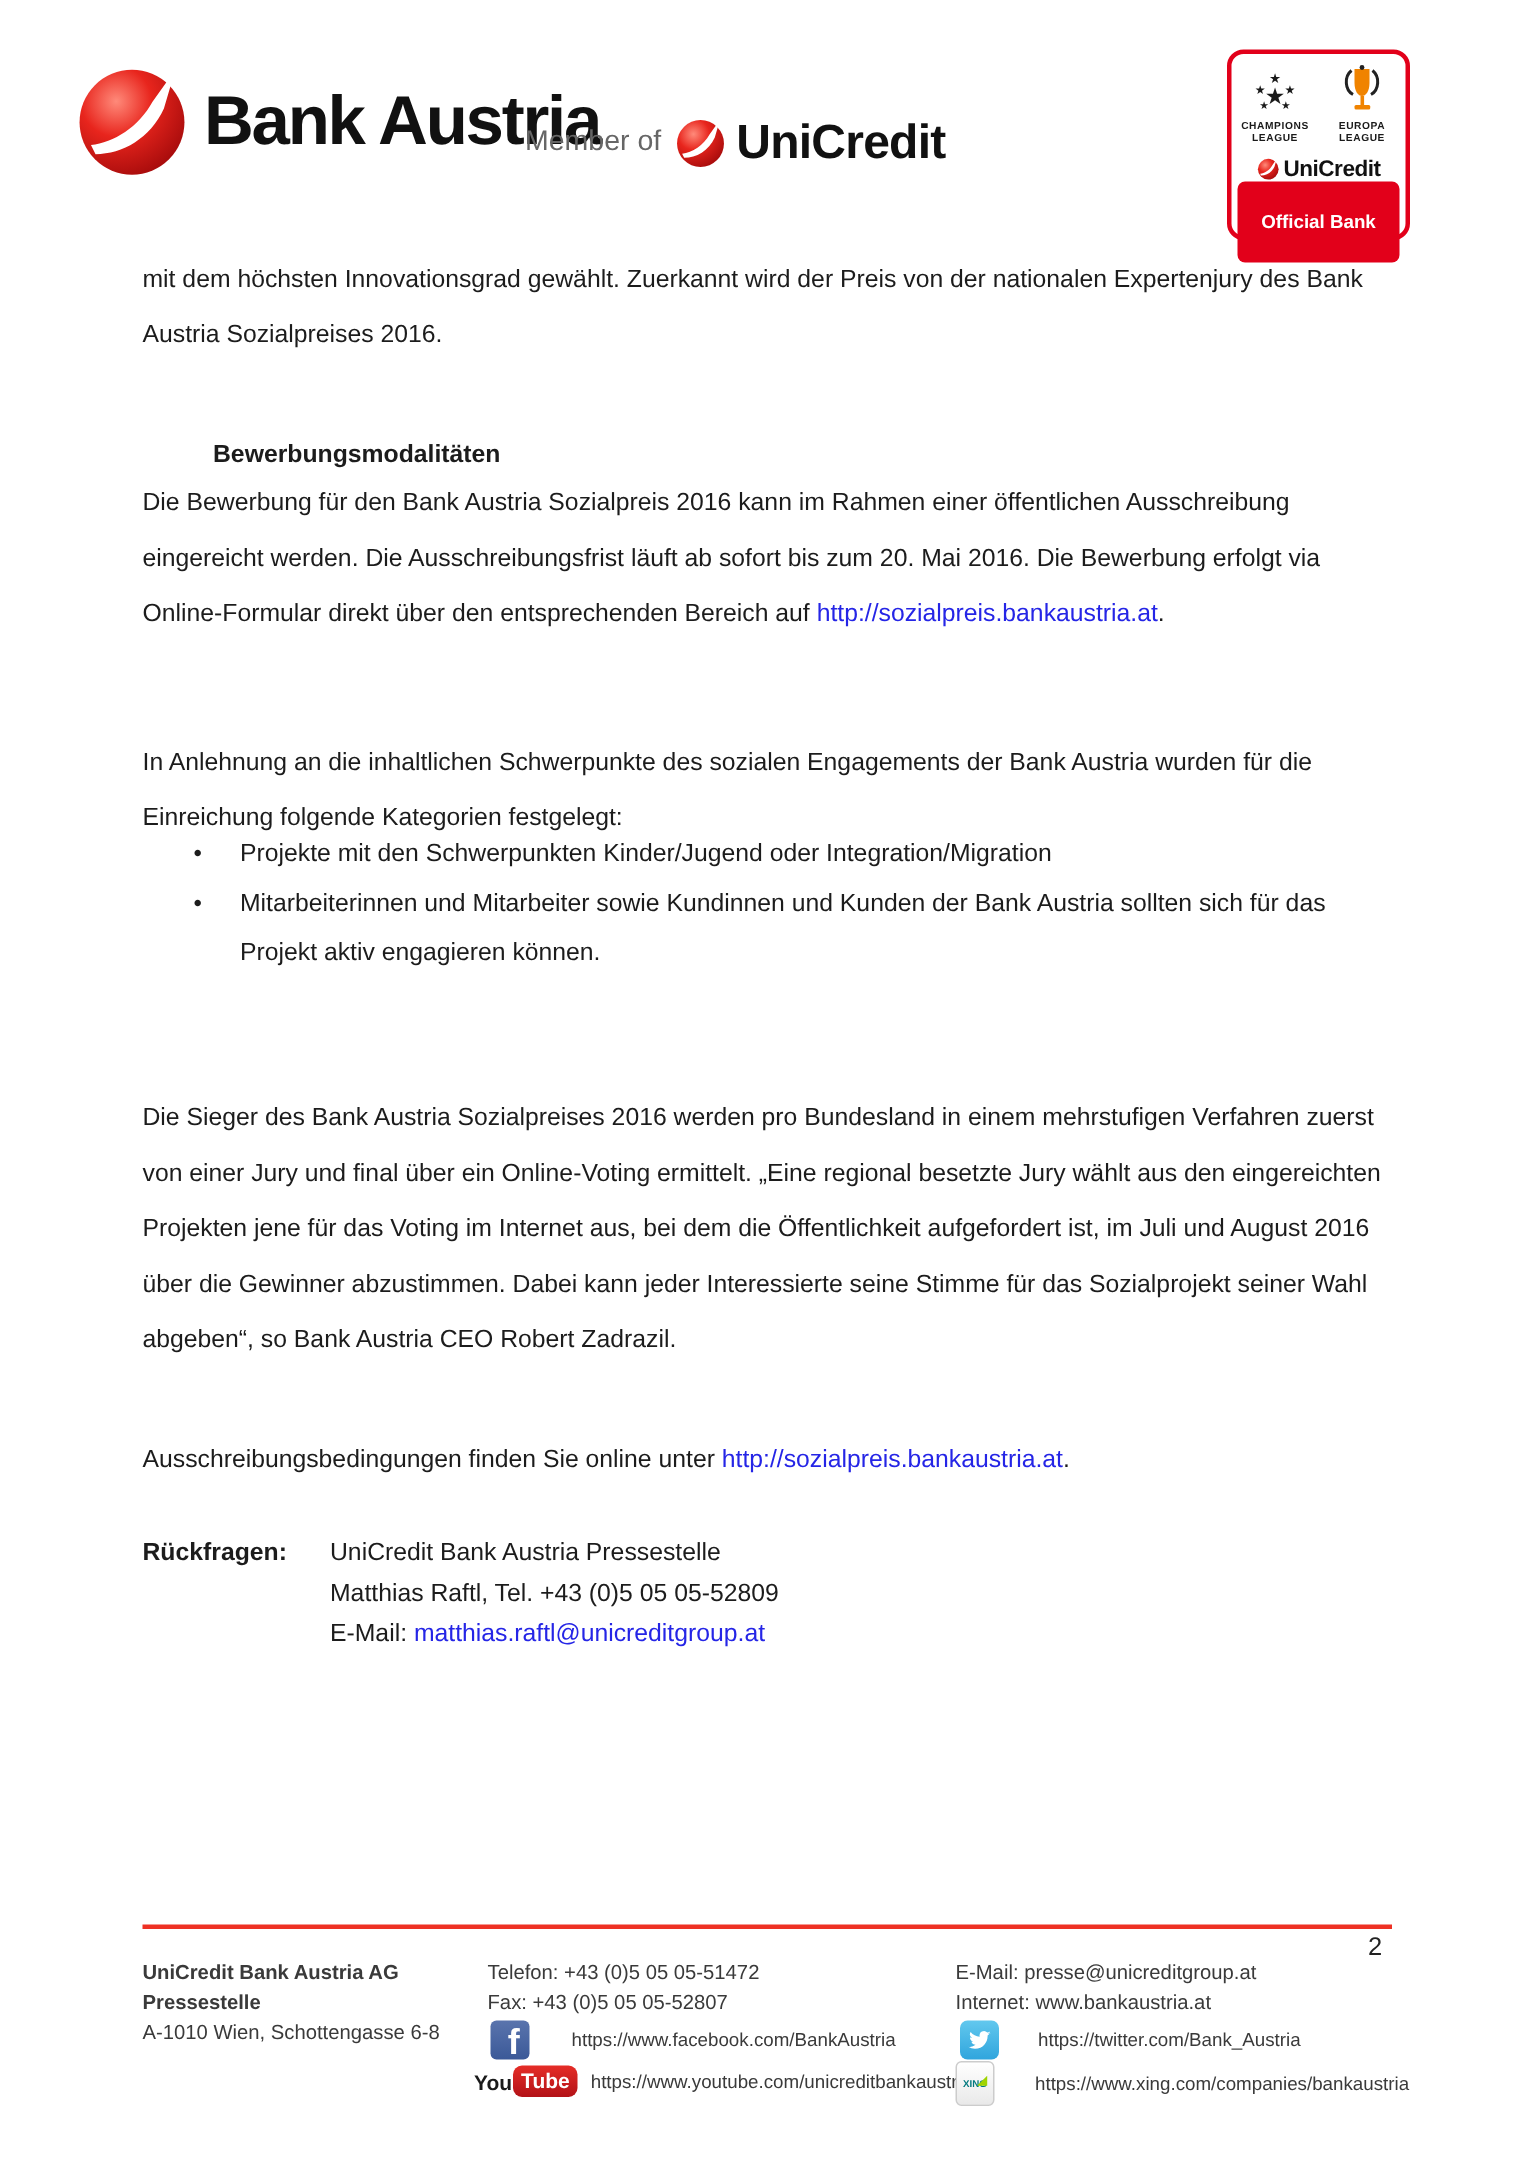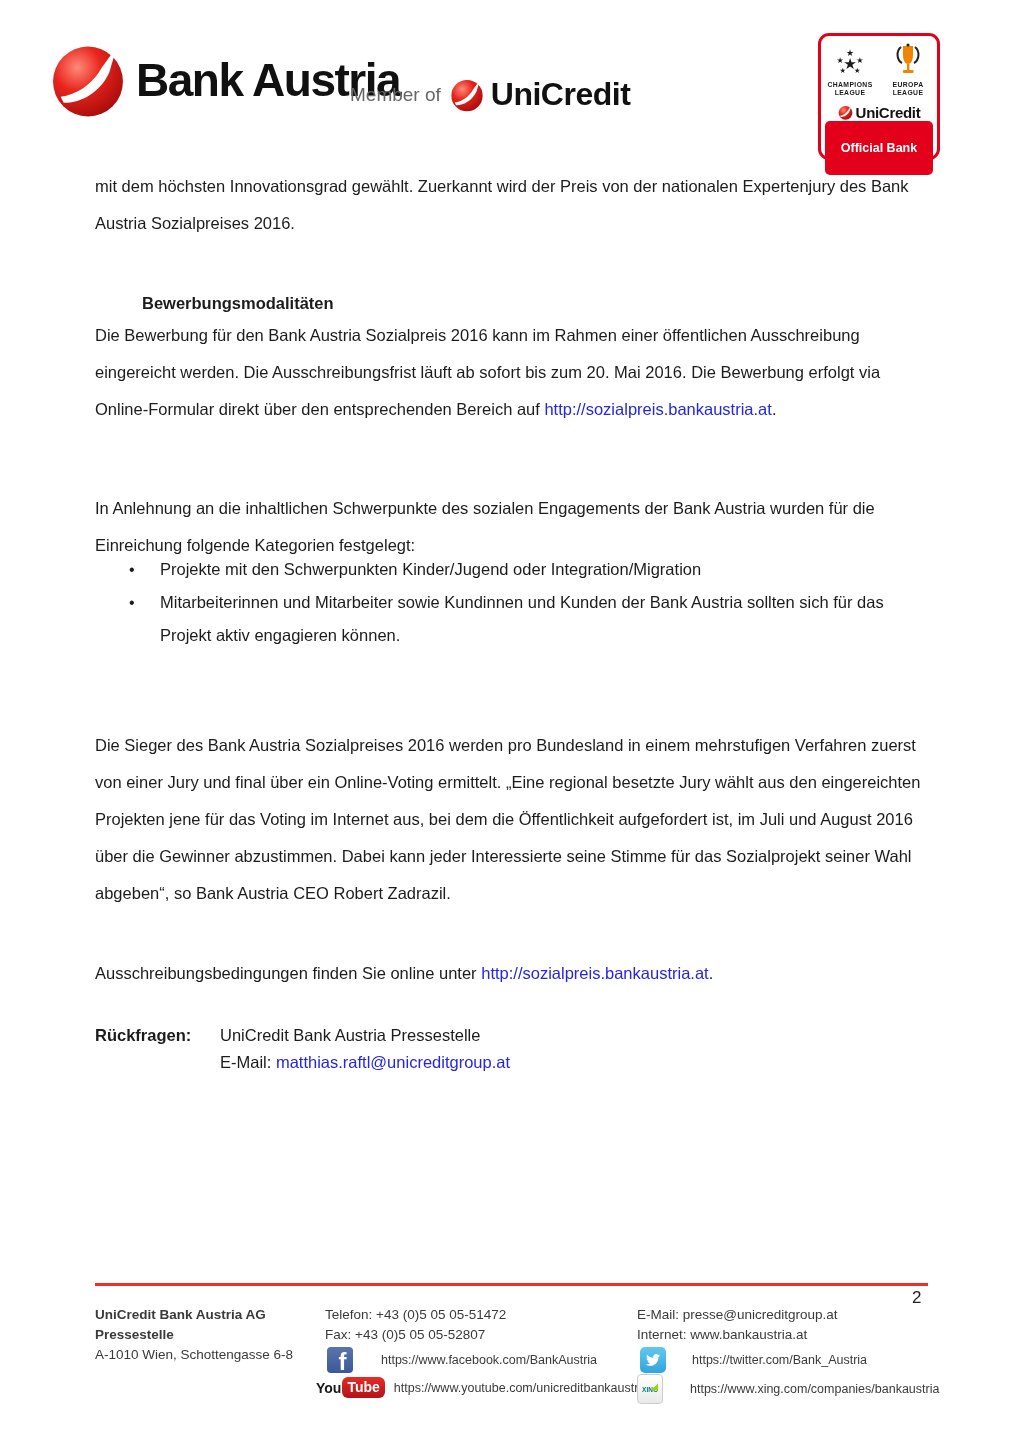--- a/index.html
+++ b/index.html
@@ -162,20 +162,21 @@
 
   <div class="blk" style="top:918px">
     <br>
     <span>Ausschreibungsbedingungen finden Sie online unter </span><a class="doclink">http://sozialpreis.bankaustria.at</a><span>.</span>
   </div>
 
   <div class="blk rf" style="top:1022px">
     <div class="rf-label">Rückfragen:</div>
     <div class="rf-body">
       <div>UniCredit Bank Austria Pressestelle</div>
+      <div>Matthias Raftl, Tel. +43 (0)5 05 05-52809</div>
       <div><span>E-Mail: </span><a class="doclink">matthias.raftl@unicreditgroup.at</a></div>
     </div>
   </div>
 
   <div class="f-line"></div>
   <div class="f-page">2</div>
 
   <div class="f-col" style="left:95px;top:1305px">
     <div class="f-b">UniCredit Bank Austria AG</div>
     <div class="f-b">Pressestelle</div>

